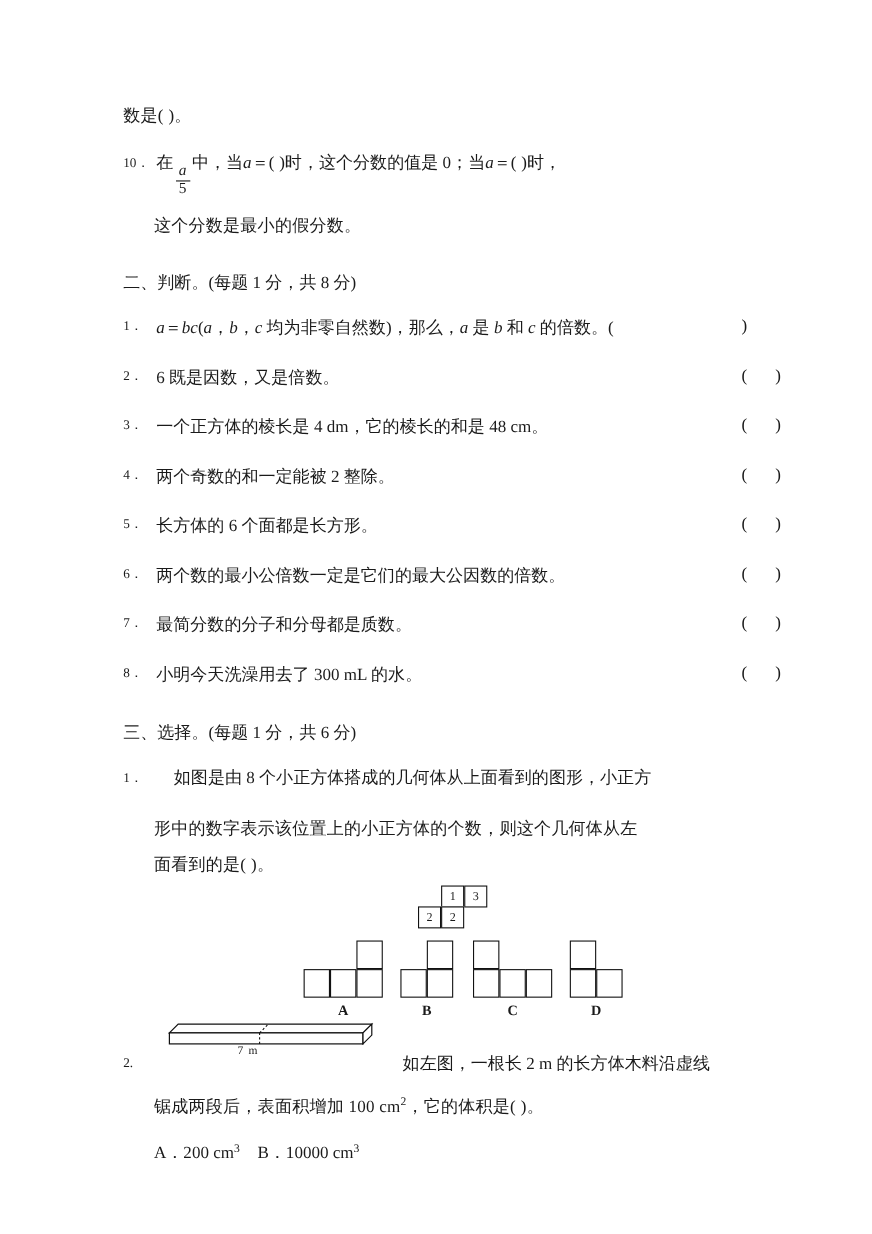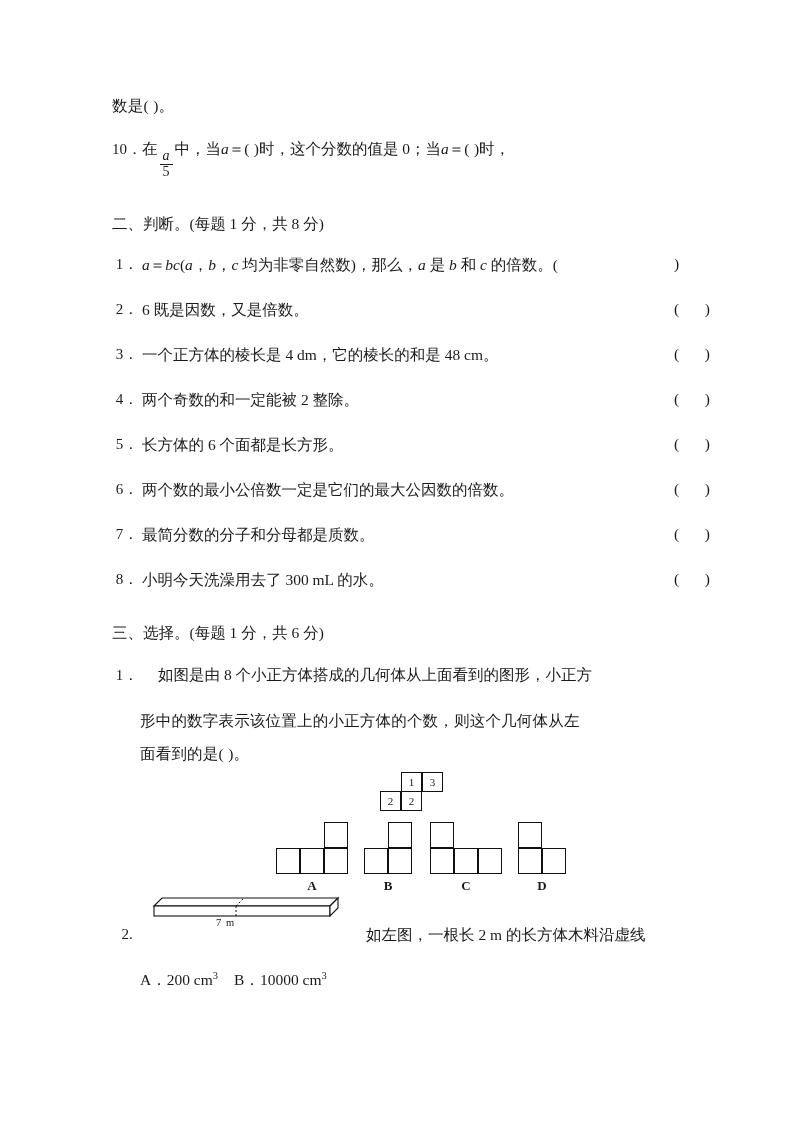--- a/index.html
+++ b/index.html
@@ -47,22 +47,22 @@
   }
 
   
   .numbered {
     display: flex;
     align-items: flex-start;
   }
   .num {
     flex: 0 0 auto;
     width: 30px;
-    text-align: center;
-    font-size: 15px;
+    text-align: left;
+    font-size: 12px;
   }
   .body {
     flex: 1 1 auto;
     font-size: 15.5px;
     line-height: 1.95;
   }
 
   
   .section-head {
     font-size: 15.5px;
@@ -197,20 +197,21 @@
     <div class="q-row" style="margin-bottom:30px;">
       <div class="numbered">
         <div class="num">10．</div>
         <div class="body" style="line-height:1.2;">
           <span>在</span><span class="frac">
               <span class="nu">a</span>
               <span class="de">5</span>
             </span><span>中，当</span><span class="ital">a</span><span>＝(</span><span class="blank">       </span><span>)时，这个分数的值是 0；当</span><span class="ital">a</span><span>＝(</span><span class="blank">       </span><span>)时，</span>
         </div>
       </div>
+      <div class="line cont-line" style="margin-top:18px;">这个分数是最小的假分数。</div>
     </div>
 
     <div class="section-head" style="margin-top:34px;">二、判断。(每题 1 分，共 8 分)</div>
 
     <div class="tf-row" style="margin-bottom:24px;">
       <div class="num">1．</div>
       <div class="tf-text">
         <span class="ital">a</span>＝<span class="ital">bc</span>(<span class="ital">a</span>，<span class="ital">b</span>，<span class="ital">c</span> 均为非零自然数)，那么，<span class="ital">a</span> 是 <span class="ital">b</span> 和 <span class="ital">c</span> 的倍数。(
       </div>
       <div class="tf-paren"><span>)</span></div>
@@ -337,20 +338,23 @@
             <line x1="94" y1="10" x2="94" y2="20" stroke="#111" stroke-width="1" stroke-dasharray="2,2"></line>
           </svg>
           <div class="board-label">7 m</div>
         </div>
 
         <div class="body" style="line-height:1.2; padding-top:14px;">
           <span class="q2-textpad"></span><span>如左图，一根长 2 m 的长方体木料沿虚线</span>
         </div>
       </div>
 
+      <div class="line cont-line" style="margin-top:20px;">
+        <span>锯成两段后，表面积增加 100 cm</span><sup class="exp">2</sup><span>，它的体积是(</span><span class="blank">      </span><span>)。</span>
+      </div>
     </div>
 
     <div class="opts" style="margin-top:24px;">
       <span><span>A．</span><span>200 cm</span><sup class="exp">3</sup></span><span class="opt-gap"></span><span><span>B．</span><span>10000 cm</span><sup class="exp">3</sup></span>
     </div>
 
   </div>
 </div>
 
 </body></html>

